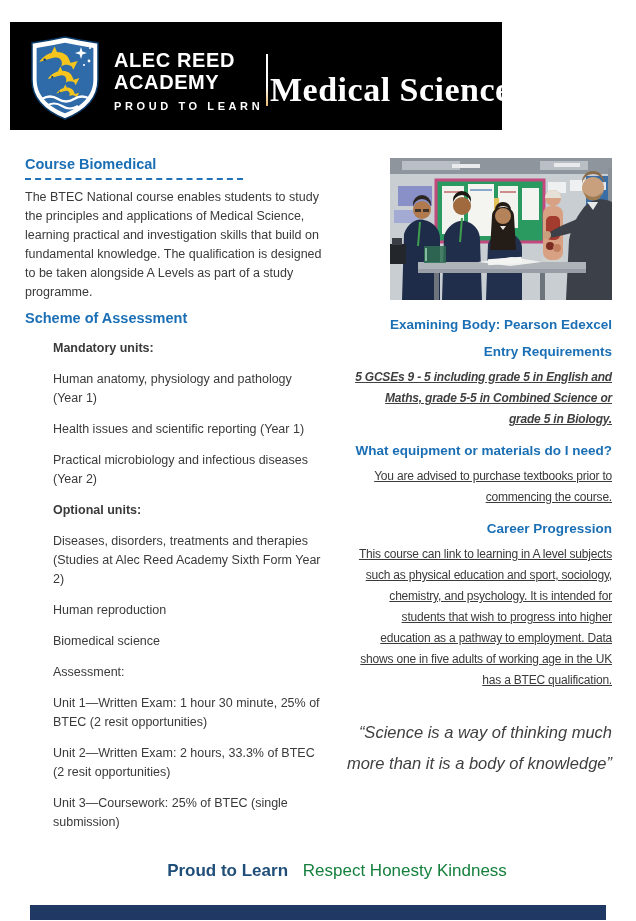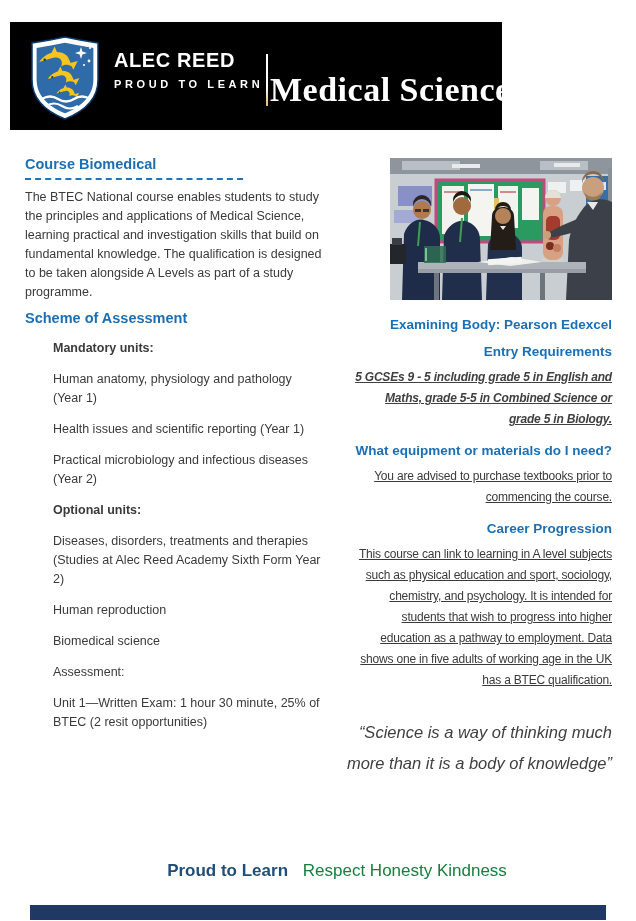--- a/index.html
+++ b/index.html
@@ -93,20 +93,21 @@
         <circle cx="61" cy="26" r="1.4" fill="#ffffff"></circle>
         <circle cx="56" cy="30" r="1.1" fill="#ffffff"></circle>
         <circle cx="62" cy="13" r="1.1" fill="#ffffff"></circle>
         <path d="M14,64 Q22,59 30,64 T46,64 T62,64" stroke="#ffffff" stroke-width="2.4" fill="none"></path>
         <path d="M18,71 Q26,66 34,71 T50,71" stroke="#ffffff" stroke-width="2.2" fill="none"></path>
       </g>
     </svg>
 
     <div class="school-name">
       <div class="line">ALEC REED</div>
+      <div class="line">ACADEMY</div>
       <div class="school-motto">PROUD TO LEARN</div>
     </div>
 
     <div class="title-caret"></div>
     <div class="doc-title">Medical Science-BTEC</div>
   </div>
 
   <div class="left-col">
     <h2 class="blue-h">Course Biomedical</h2>
     <div class="dashed-divider"></div>
@@ -119,20 +120,22 @@
     <p class="gap">Health issues and scientific reporting (Year 1)</p>
     <p class="gap">Practical microbiology and infectious diseases (Year 2)</p>
 
     <p class="bold-label gap">Optional units:</p>
     <p class="gap">Diseases, disorders, treatments and therapies (Studies at Alec Reed Academy Sixth Form Year 2)</p>
     <p class="gap">Human reproduction</p>
     <p class="gap">Biomedical science</p>
 
     <p class="gap">Assessment:</p>
     <p class="gap">Unit 1—Written Exam: 1 hour 30 minute, 25% of BTEC (2 resit opportunities)</p>
+    <p class="gap">Unit 2—Written Exam: 2 hours, 33.3% of BTEC (2 resit opportunities)</p>
+    <p class="gap">Unit 3—Coursework: 25% of BTEC (single submission)</p>
   </div>
 
   <div class="right-col">
 
     <svg class="photo-frame" viewBox="0 0 222 142" aria-hidden="true">
       <rect x="0" y="0" width="222" height="142" fill="#c9ced3"></rect>
       <rect x="0" y="0" width="222" height="16" fill="#8e959c"></rect>
       <rect x="12" y="3" width="58" height="9" fill="#b9bfc5"></rect>
       <rect x="150" y="3" width="48" height="9" fill="#b9bfc5"></rect>
       <rect x="62" y="6" width="28" height="4" fill="#e8eaec"></rect>

